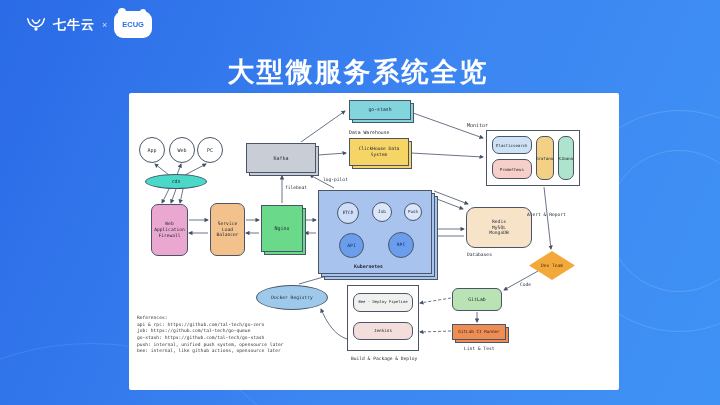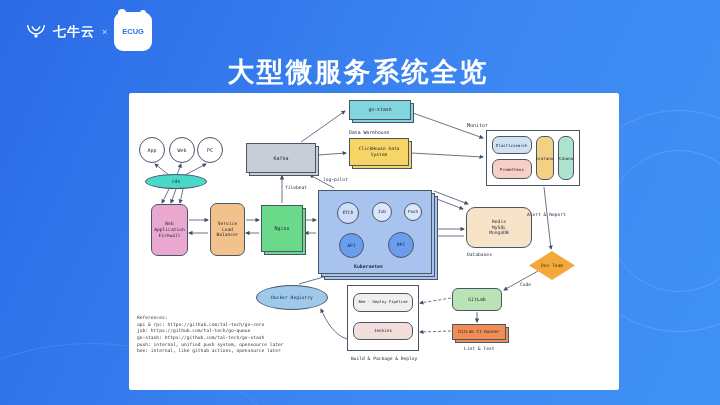--- a/index.html
+++ b/index.html
@@ -2,25 +2,25 @@
 <html><head>
 <meta charset="utf-8">
 <style>
   html,body{margin:0;padding:0;}
   body{width:720px;height:405px;overflow:hidden;font-family:"Liberation Sans",sans-serif;}
   .slide{position:relative;width:720px;height:405px;background:linear-gradient(115deg,#2a6ae6 0%,#3c86f2 55%,#3f92f5 100%);overflow:hidden;}
   .ring{position:absolute;border:1px solid rgba(255,255,255,.14);border-radius:50%;}
   .wave{position:absolute;border:1px solid rgba(255,255,255,.10);border-radius:50%;}
 
   
-  .hdr{position:absolute;top:12px;left:0;width:720px;height:26px;display:flex;justify-content:space-between;align-items:flex-start;padding:0 14px 0 26px;box-sizing:border-box;color:#fff;}
+  .hdr{position:absolute;top:12px;left:0;width:720px;height:26px;display:flex;justify-content:space-between;align-items:flex-end;padding:0 14px 0 26px;box-sizing:border-box;color:#fff;}
   .hdr-left{display:flex;align-items:center;gap:7px;}
   .brand-name{font-size:13px;font-weight:bold;letter-spacing:1px;}
   .sep{font-size:9px;opacity:.75;}
-  .ecug{background:#fff;color:#2b6de8;font-weight:bold;font-size:7.5px;padding:15px 8px;border-radius:9px;position:relative;}
+  .ecug{background:#fff;color:#2b6de8;font-weight:bold;font-size:7.5px;padding:9px 8px;border-radius:9px;position:relative;}
   .ecug:before{content:"";position:absolute;left:4px;top:-3px;width:8px;height:8px;background:#fff;border-radius:50%;}
   .ecug:after{content:"";position:absolute;right:6px;top:-2px;width:6px;height:6px;background:#fff;border-radius:50%;}
   .hdr-right{display:flex;align-items:center;gap:9px;}
   .course{font-size:12px;font-weight:bold;}
   .live-badge{display:flex;align-items:stretch;border:1px solid rgba(255,255,255,.9);border-radius:3px;overflow:hidden;height:15px;}
   .live-left{background:#fff;color:#2456c8;font-weight:bold;font-size:8.5px;display:flex;align-items:center;padding:0 5px;}
   .live-right{color:#fff;font-size:8.5px;display:flex;align-items:center;padding:0 7px;}
   .topic{font-size:14.5px;font-weight:bold;font-style:italic;letter-spacing:1px;text-shadow:0 1px 2px rgba(0,0,0,.2);}
 
   .title{position:absolute;top:54px;left:0;width:740px;text-align:center;color:#fff;font-size:27px;font-weight:bold;letter-spacing:2px;margin:0;transform:translateX(-12px);}

